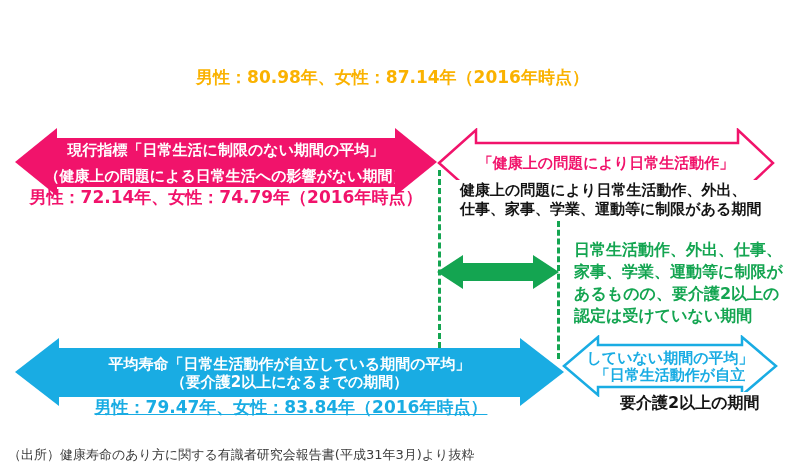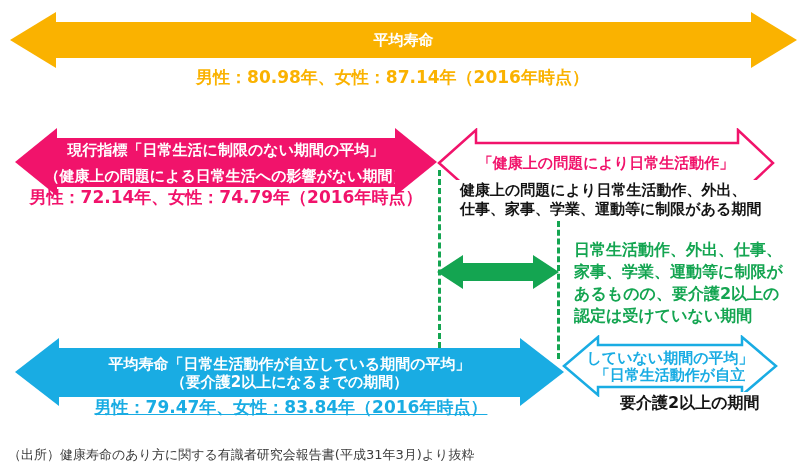--- a/index.html
+++ b/index.html
@@ -70,27 +70,20 @@
   .source{position:absolute;left:8px;top:446px;font-size:13px;color:#3A3A3A;white-space:nowrap;}
 </style>
 </head>
 <body>
 
 <div id="stage">
 
   <div class="dash dash1"></div>
   <div class="dash dash2"></div>
 
-  <div class="solid-arrow arr-yellow">
-    <span class="head l"></span>
-    <div class="shaft">
-      <div class="arrow-label">平均寿命</div>
-    </div>
-    <span class="head r"></span>
-  </div>
   <div class="abs value-text v-yellow">男性：80.98年、女性：87.14年（2016年時点）</div>
 
   <div class="solid-arrow arr-pink">
     <span class="head l"></span>
     <div class="shaft">
       <div class="arrow-label">現行指標「日常生活に制限のない期間の平均」</div>
       <div class="arrow-label">（健康上の問題による日常生活への影響がない期間）</div>
     </div>
     <span class="head r"></span>
   </div>

